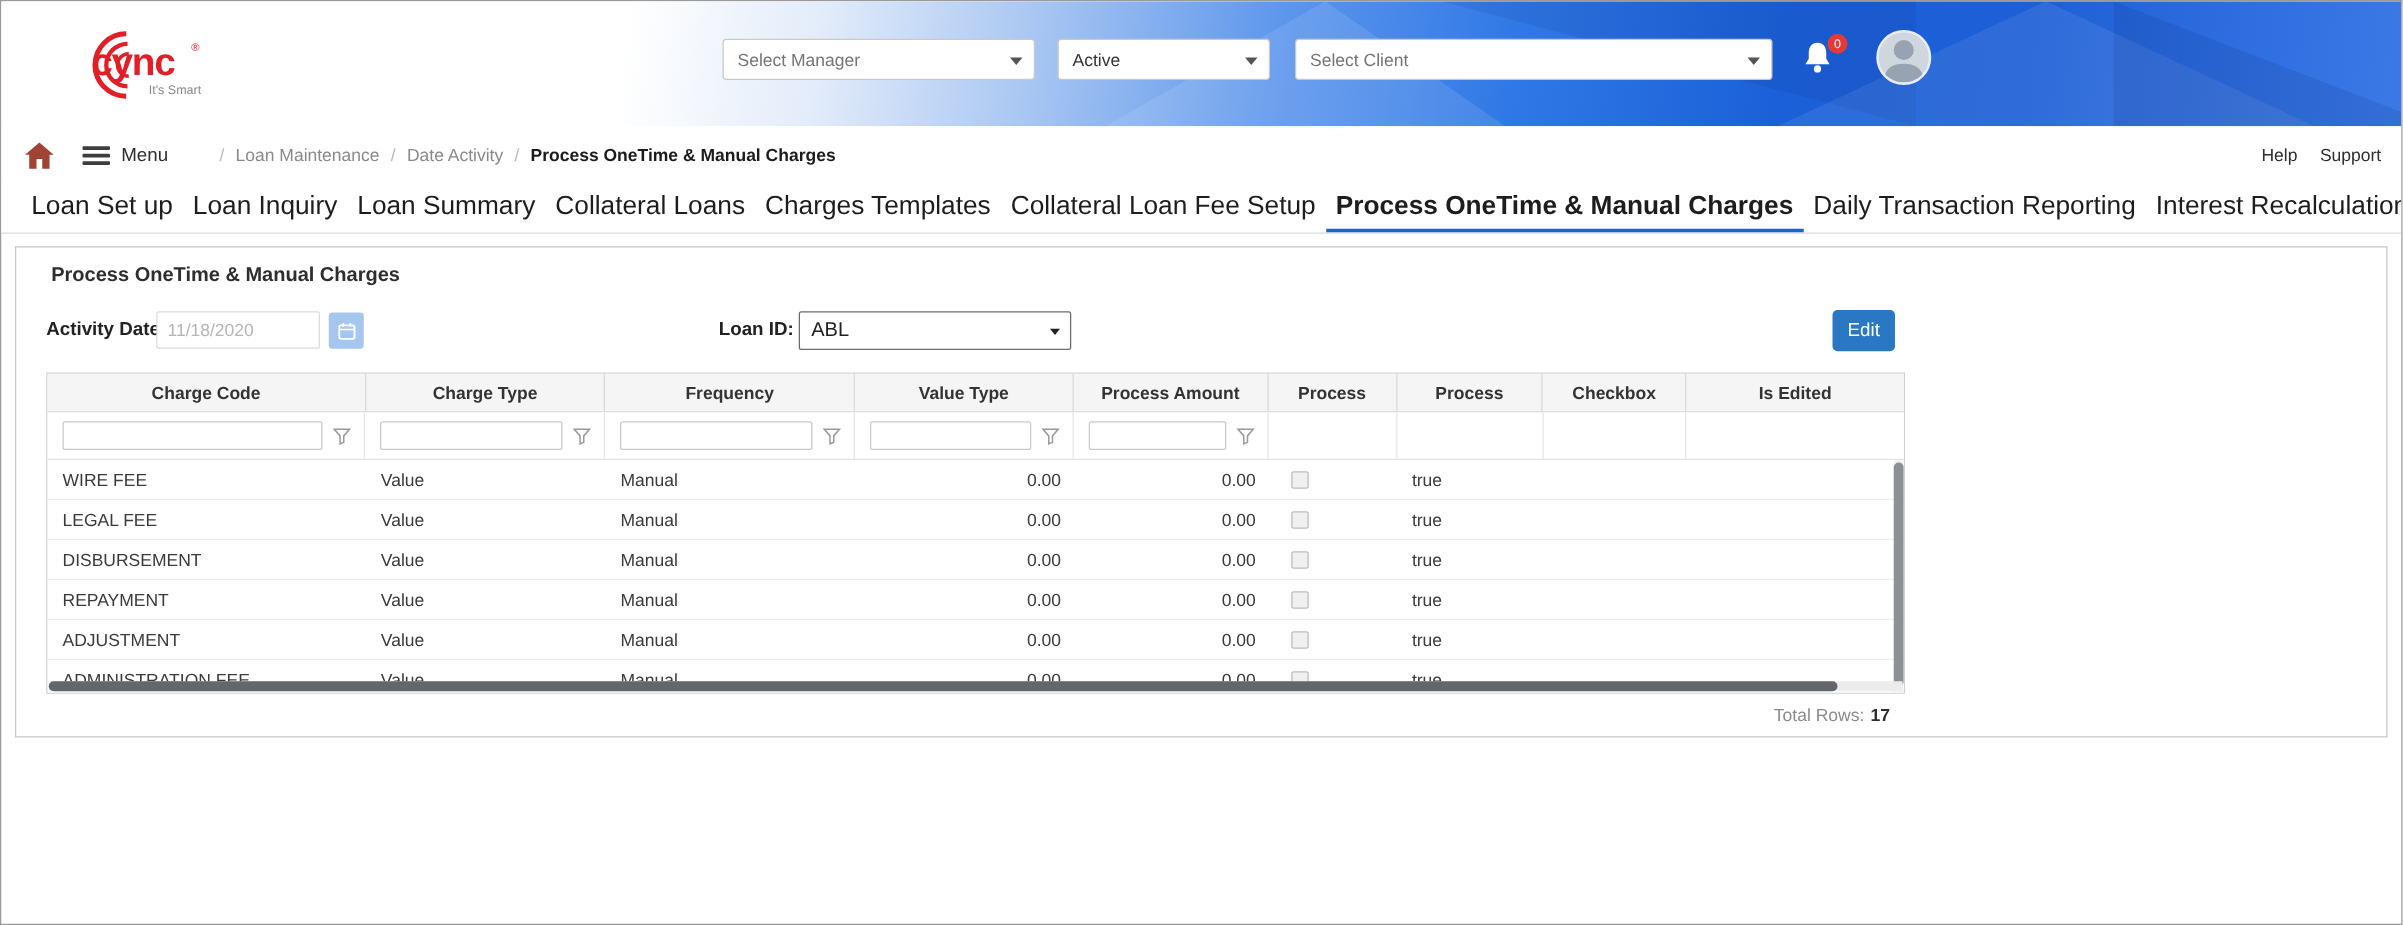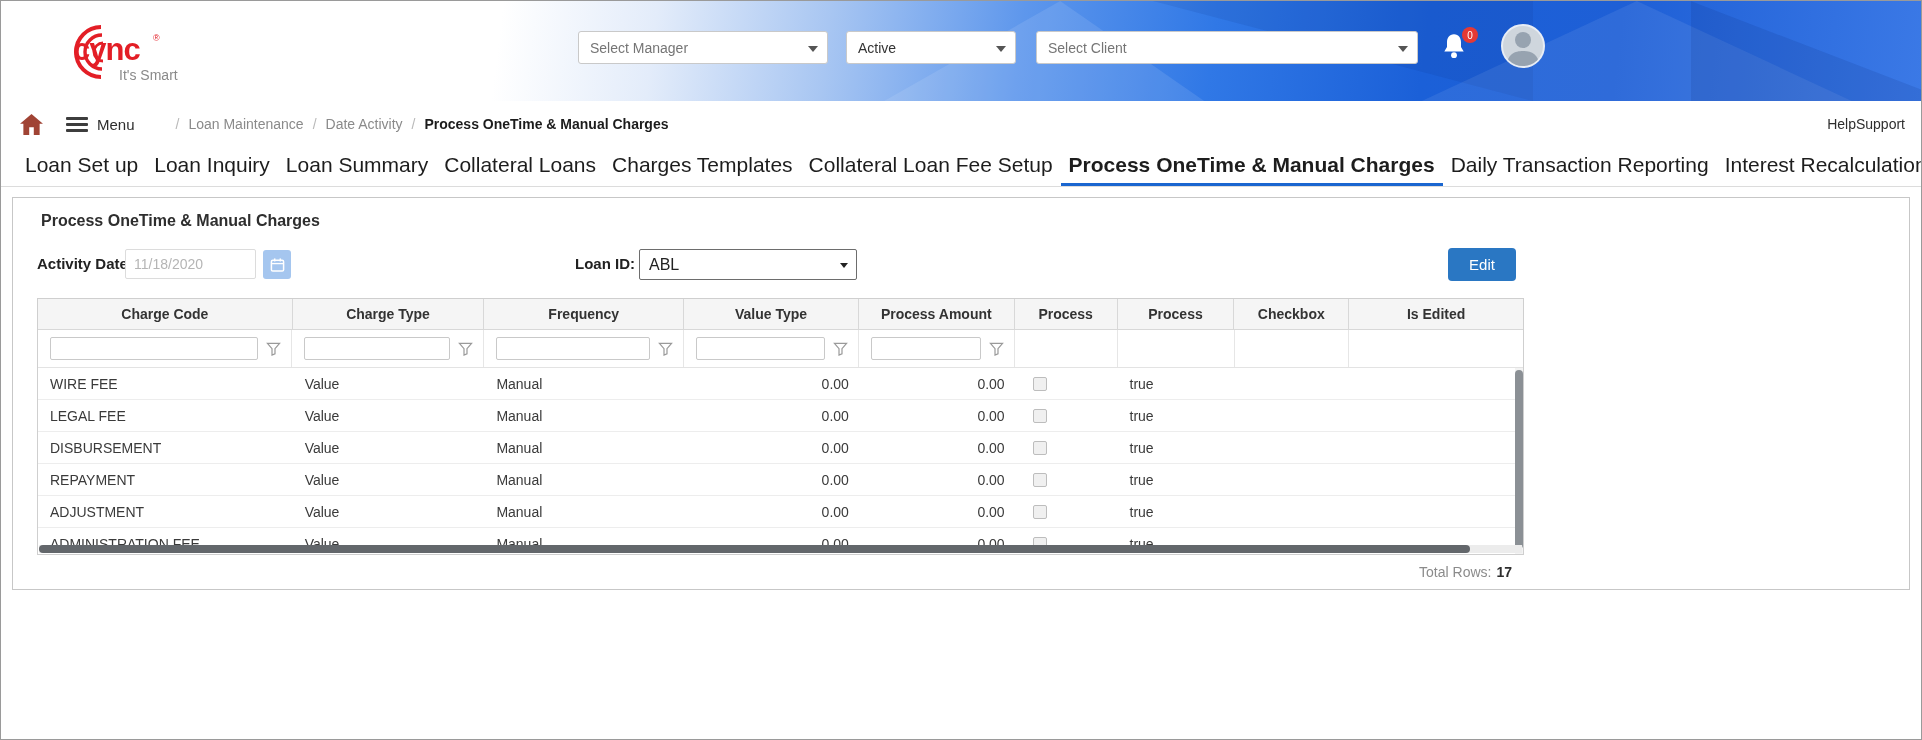--- a/index.html
+++ b/index.html
@@ -10,61 +10,61 @@
 .header{position:relative;height:100px;background:linear-gradient(97deg,#ffffff 0%,#ffffff 26%,#e3ecfa 34%,#a8c6f2 43%,#5e97ec 53%,#3078e6 63%,#1b60d8 74%,#1e5fd6 84%,#3b79e6 100%);overflow:hidden}
 .tri{position:absolute;top:0;height:100px;pointer-events:none}
 .t1{left:46%;width:320px;background:rgba(255,255,255,.10);clip-path:polygon(0 100%,55% 0,100% 100%)}
 .t2{left:60%;width:380px;background:rgba(10,40,120,.10);clip-path:polygon(0 0,100% 100%,100% 0)}
 .t3{left:74%;width:430px;background:rgba(255,255,255,.08);clip-path:polygon(0 100%,50% 0,100% 100%)}
 .t4{left:88%;width:260px;background:rgba(8,30,110,.12);clip-path:polygon(0 0,0 100%,100% 100%)}
 .logo{position:absolute;left:58px;top:18px;width:160px;height:64px}
 .logo .arcs{position:absolute;left:0;top:0}
 .logo .brand{position:absolute;left:14px;top:13px;font-size:31px;font-weight:bold;color:#e31e26;letter-spacing:-1px}
 .logo .reg{position:absolute;left:94px;top:14px;font-size:9px;color:#e31e26}
-.logo .tagline{position:absolute;left:60px;top:48px;font-size:14px;color:#8a8a8a}
+.logo .tagline{position:absolute;left:60px;top:48px;font-size:10px;color:#8a8a8a}
 .hdr-select{position:absolute;top:30px;height:33px;background:#fff;border:1px solid #c9c9c9;border-radius:3px;display:flex;align-items:center;padding:0 28px 0 11px;font-size:14px;cursor:pointer}
 .hdr-select .caret{position:absolute;right:9px;top:14px;width:0;height:0;border-left:5px solid transparent;border-right:5px solid transparent;border-top:6px solid #555}
 .hdr-select.manager{left:577px;width:250px;color:#757575}
 .hdr-select.status{left:845px;width:170px;color:#333}
 .hdr-select.client{left:1035px;width:382px;color:#757575}
 .bell{position:absolute;left:1440px;top:31px;width:30px;height:34px;cursor:pointer}
 .badge{position:absolute;top:-5px;right:-7px;min-width:16px;height:16px;border-radius:8px;background:#e53935;color:#fff;font-size:10px;display:flex;align-items:center;justify-content:center;padding:0 4px}
 .avatar{position:absolute;left:1500px;top:23px;width:44px;height:44px;border-radius:50%;background:#cfd6dd;overflow:hidden;border:2px solid #e8edf5;cursor:pointer}
 
 
 .nav-bar{height:46px;display:flex;align-items:center;padding:0 18px;background:#fff;position:relative}
 .home{margin-right:22px;cursor:pointer}
 .menu-btn{display:flex;align-items:center;cursor:pointer}
 .burger{width:22px;height:15px;display:flex;flex-direction:column;justify-content:space-between;margin-right:9px}
 .burger span{display:block;height:3px;background:#3d3d3d;border-radius:1px}
 .menu-label{font-size:15px;color:#2e2e2e}
 .breadcrumb{display:flex;align-items:center;margin-left:32px}
 .bc-sep{color:#b9b9b9;margin:0 9px;font-size:14px}
 .bc-item{font-size:14px;color:#8a8a8a;cursor:pointer}
 .bc-item.current{color:#1c1c1c;font-weight:bold;cursor:default}
-.nav-right{position:absolute;right:16px;display:flex;}
+.nav-right{position:absolute;right:16px;display:flex;gap:18px}
 .nav-link{font-size:14px;color:#2e2e2e;cursor:pointer}
 
 
 .tab-bar{height:40px;display:flex;align-items:stretch;padding-left:16px;border-bottom:1px solid #dcdcdc;background:#fff;overflow:hidden;white-space:nowrap}
 .tab{display:flex;align-items:center;padding:0 8px;font-size:21px;color:#1d1d1d;cursor:pointer;border-bottom:3px solid transparent}
 .tab.active{font-weight:bold;border-bottom-color:#1a66d0}
 
 
 .panel{margin:10px 11px 0 11px;border:1px solid #c7c7c7;background:#fff;padding-top:14px}
 .panel-title{font-size:16px;font-weight:bold;color:#2e2e2e;padding-left:28px;height:24px}
 .controls{position:relative;height:34px;margin:12px 0 0 24px;width:1487px}
 .ctrl-label{position:absolute;font-size:15px;font-weight:bold;color:#222;top:7px}
 .lbl-date{left:0}
 .date-input{position:absolute;left:88px;top:1px;width:131px;height:30px;border:1px solid #dcdcdc;border-radius:2px;color:#b5b5b5;font-size:14px;padding:0 8px;outline:none;font-family:inherit}
 .cal-btn{position:absolute;left:226px;top:2px;width:28px;height:29px;background:#a5c6ef;border:none;border-radius:3px;display:flex;align-items:center;justify-content:center;cursor:pointer}
 .lbl-loan{left:538px}
 .loan-select{position:absolute;left:602px;top:1px;width:218px;height:31px;border:1px solid #6d6d6d;border-radius:2px;background:#fff;display:flex;align-items:center;padding:0 26px 0 9px;font-size:16px;color:#222;cursor:pointer}
 .loan-select .caret{position:absolute;right:8px;top:13px;width:0;height:0;border-left:4.5px solid transparent;border-right:4.5px solid transparent;border-top:5.5px solid #222}
-.edit-btn{position:absolute;right:8px;top:0;width:68px;height:33px;background:#2a77c3;color:#fff;border:none;border-radius:4px;font-size:15px;cursor:pointer;font-family:inherit}
+.edit-btn{position:absolute;right:8px;top:0;width:50px;height:33px;background:#2a77c3;color:#fff;border:none;border-radius:4px;font-size:15px;cursor:pointer;font-family:inherit}
 
 
 .grid{position:relative;margin:16px 0 0 24px;width:1487px;border:1px solid #cfcfcf}
 .thead{display:flex;background:#f5f5f5;border-bottom:1px solid #d8d8d8}
 .th{display:flex;align-items:center;justify-content:center;height:30px;font-size:14px;font-weight:bold;color:#333;border-right:1px solid #d8d8d8}
 .frow{display:flex;border-bottom:1px solid #e3e3e3;background:#fff}
 .fc{display:flex;align-items:center;height:37px;padding:0 10px 0 12px;border-right:1px solid #e6e6e6}
 .fc input{flex:1;min-width:0;height:23px;border:1px solid #c9c9c9;border-radius:2px;margin-right:8px;padding:0 6px;font-size:13px;outline:none;font-family:inherit}
 .tbody{position:relative;height:186px;overflow:hidden}
 .trow{display:flex;border-bottom:1px solid #ededed;background:#fff}

